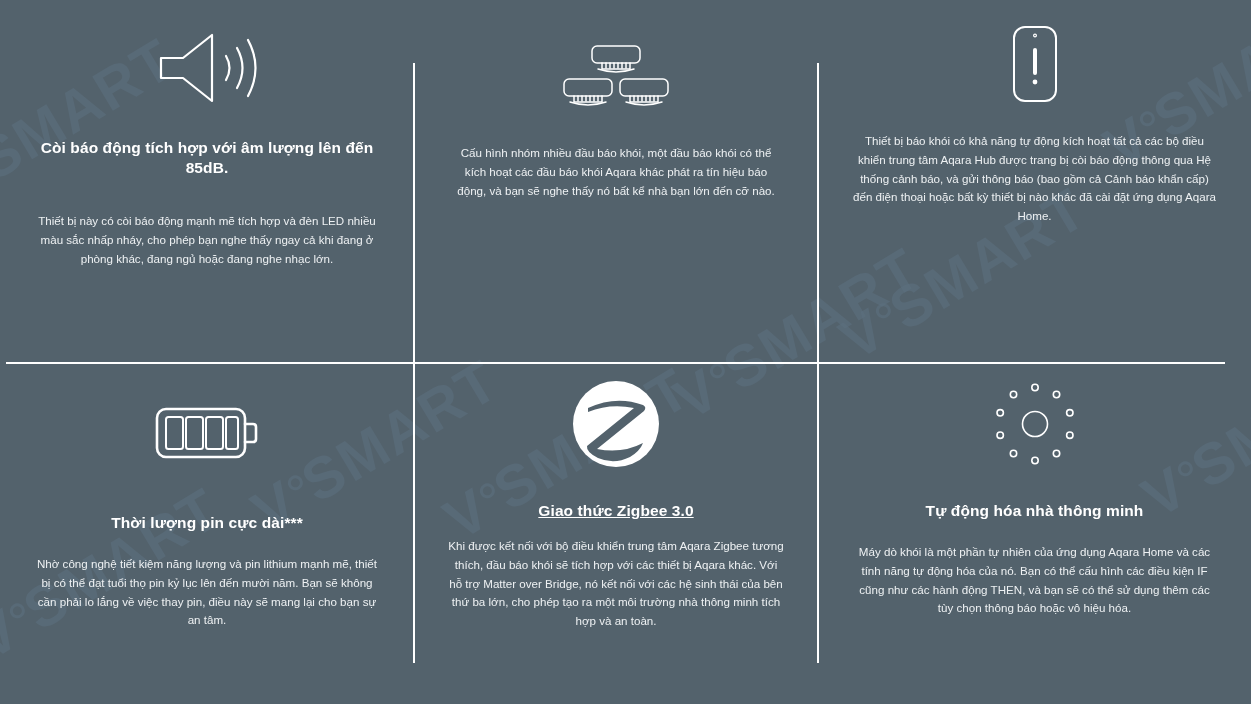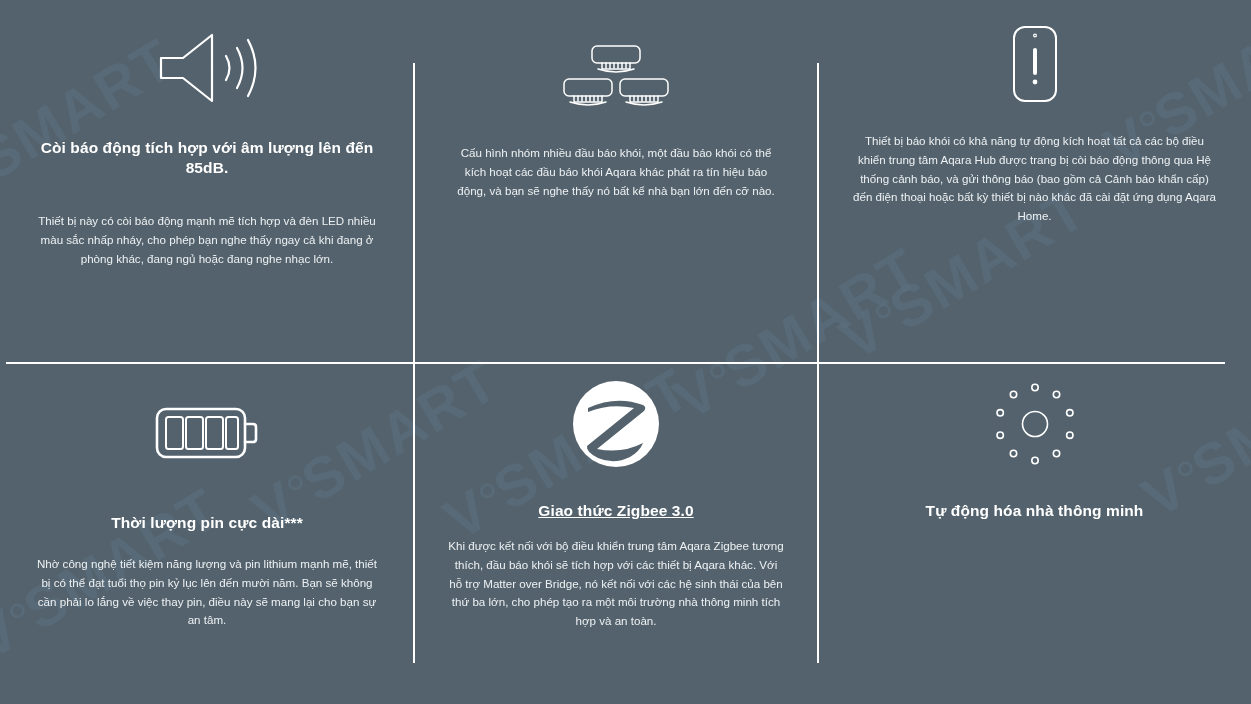--- a/index.html
+++ b/index.html
@@ -262,16 +262,17 @@
           <circle cx="80.8" cy="57.2" r="3.2"></circle>
           <circle cx="67.5" cy="75.5" r="3.2"></circle>
           <circle cx="46" cy="82.5" r="3.2"></circle>
           <circle cx="24.5" cy="75.5" r="3.2"></circle>
           <circle cx="11.2" cy="57.2" r="3.2"></circle>
           <circle cx="11.2" cy="34.8" r="3.2"></circle>
           <circle cx="24.5" cy="16.5" r="3.2"></circle>
         </svg>
       </div>
       <div class="card-title">Tự động hóa nhà thông minh</div>
+      <div class="card-body">Máy dò khói là một phần tự nhiên của ứng dụng Aqara Home và các tính năng tự động hóa của nó. Bạn có thể cấu hình các điều kiện IF cũng như các hành động THEN, và bạn sẽ có thể sử dụng thêm các tùy chọn thông báo hoặc vô hiệu hóa.</div>
     </div>
   </div>
 
 </div>
 
 </body></html>

